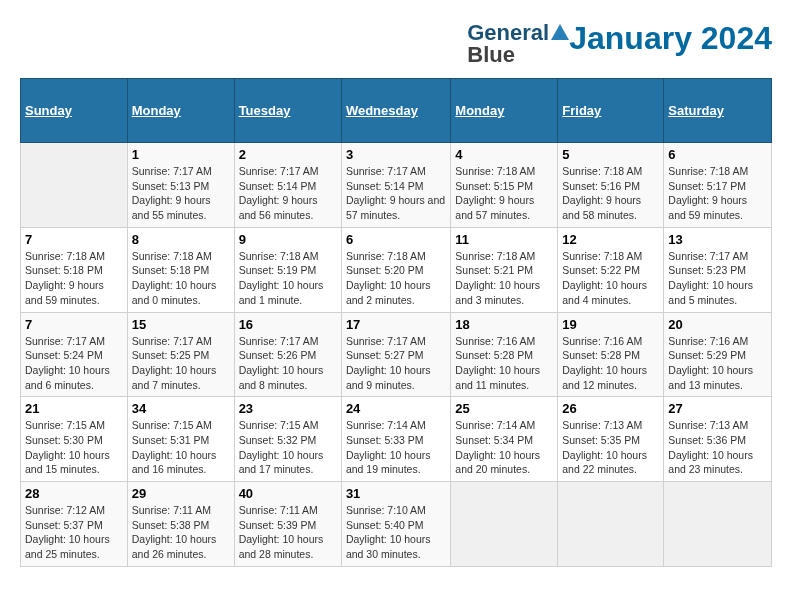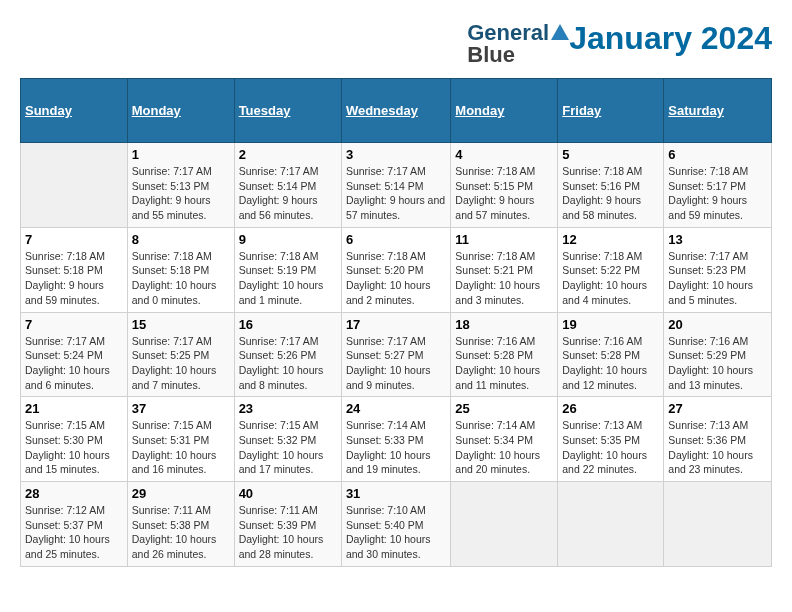--- a/index.html
+++ b/index.html
@@ -203,21 +203,21 @@
           <span class="day-number">20</span>
           <div class="day-detail">Sunrise: 7:16 AM<br>Sunset: 5:29 PM<br>Daylight: 10 hours and 13 minutes.</div>
         </td>
       </tr>
       <tr>
         <td>
           <span class="day-number">21</span>
           <div class="day-detail">Sunrise: 7:15 AM<br>Sunset: 5:30 PM<br>Daylight: 10 hours and 15 minutes.</div>
         </td>
         <td>
-          <span class="day-number">37</span>
+          <span class="day-number">34</span>
           <div class="day-detail">Sunrise: 7:15 AM<br>Sunset: 5:31 PM<br>Daylight: 10 hours and 16 minutes.</div>
         </td>
         <td>
           <span class="day-number">23</span>
           <div class="day-detail">Sunrise: 7:15 AM<br>Sunset: 5:32 PM<br>Daylight: 10 hours and 17 minutes.</div>
         </td>
         <td>
           <span class="day-number">24</span>
           <div class="day-detail">Sunrise: 7:14 AM<br>Sunset: 5:33 PM<br>Daylight: 10 hours and 19 minutes.</div>
         </td>

